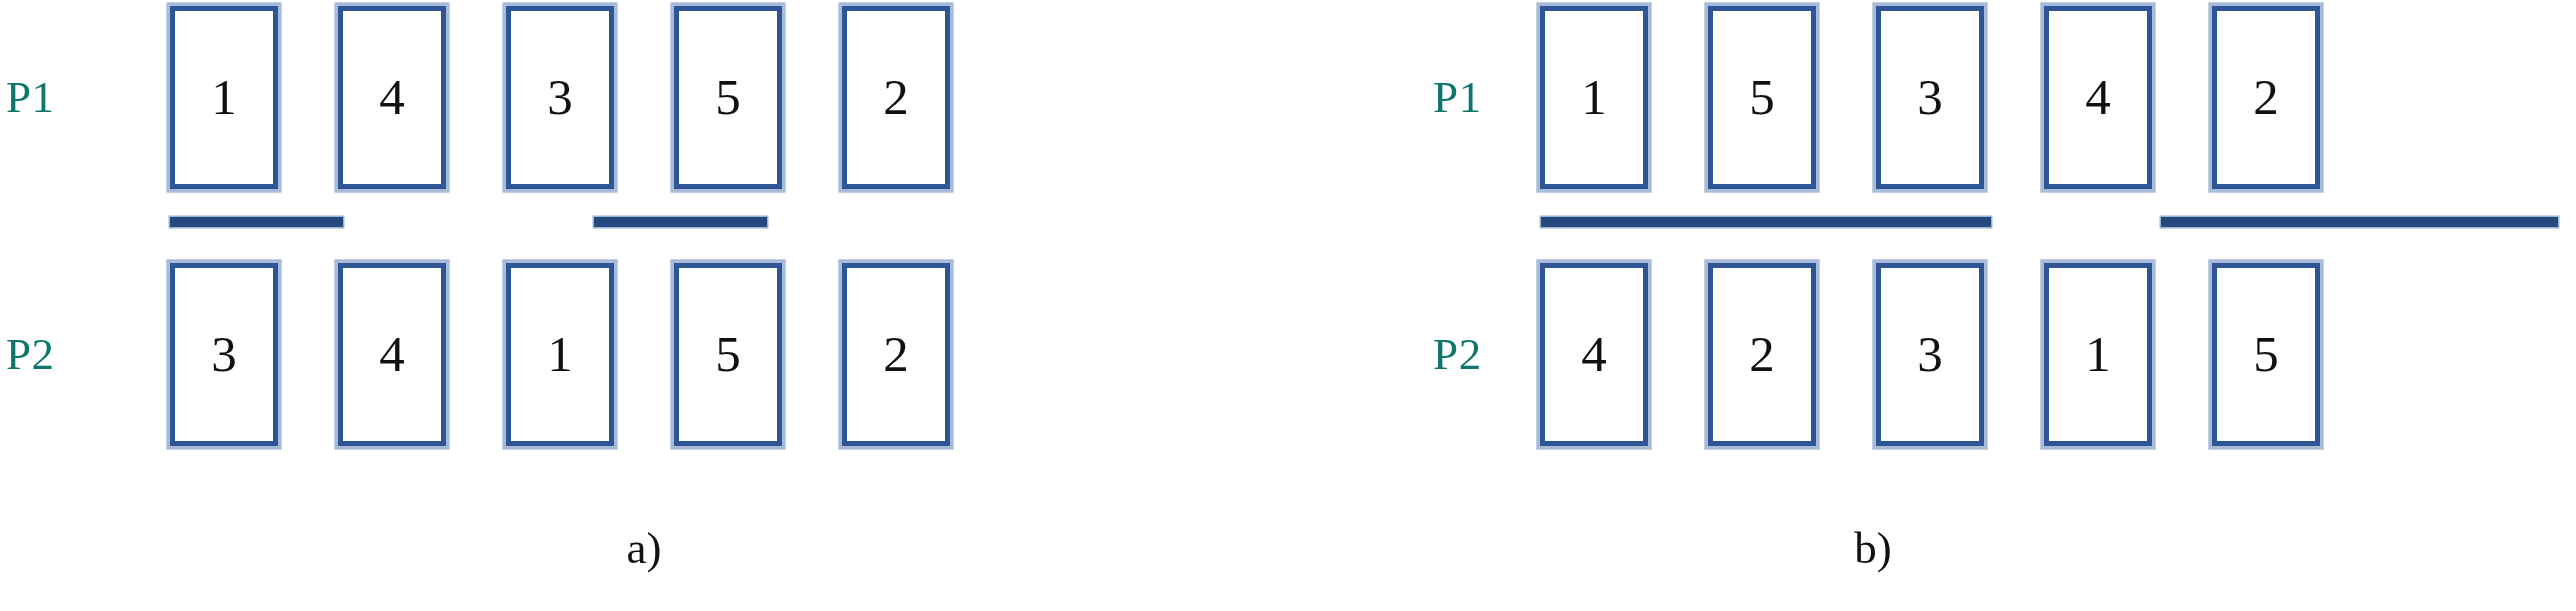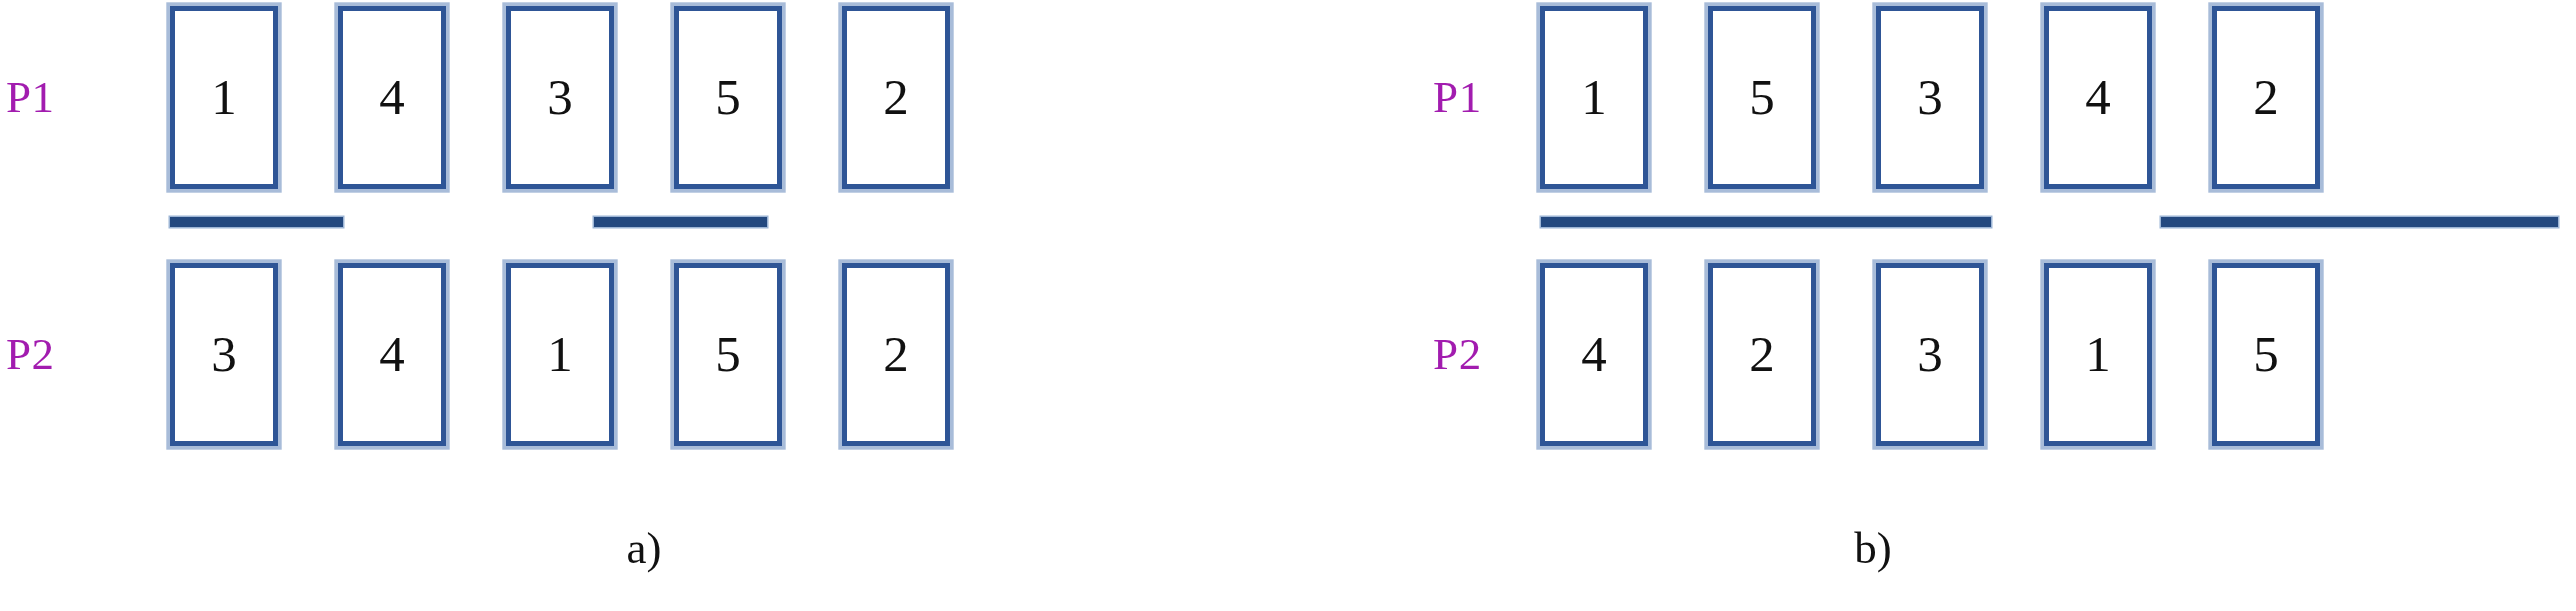--- a/index.html
+++ b/index.html
@@ -44,21 +44,21 @@
   .panel-a .chrom-row { left: 0px; }
   .panel-b .chrom-row { left: 117px; }
 
   .row-label {
     position: absolute;
     width: 132px;
     text-align: left;
     font-size: 45px;
     line-height: 1;
     letter-spacing: 0.7px;
-    color: #a21caf;
+    color: #0f766e;
     font-family: "Liberation Serif", "DejaVu Serif", serif;
   }
   .panel-a .row-label { left: 5.9px; }
   .panel-b .row-label { left: 28px; }
 
   .gene-track {
     position: absolute;
     display: flex;
     flex-direction: row;
     align-items: center;

